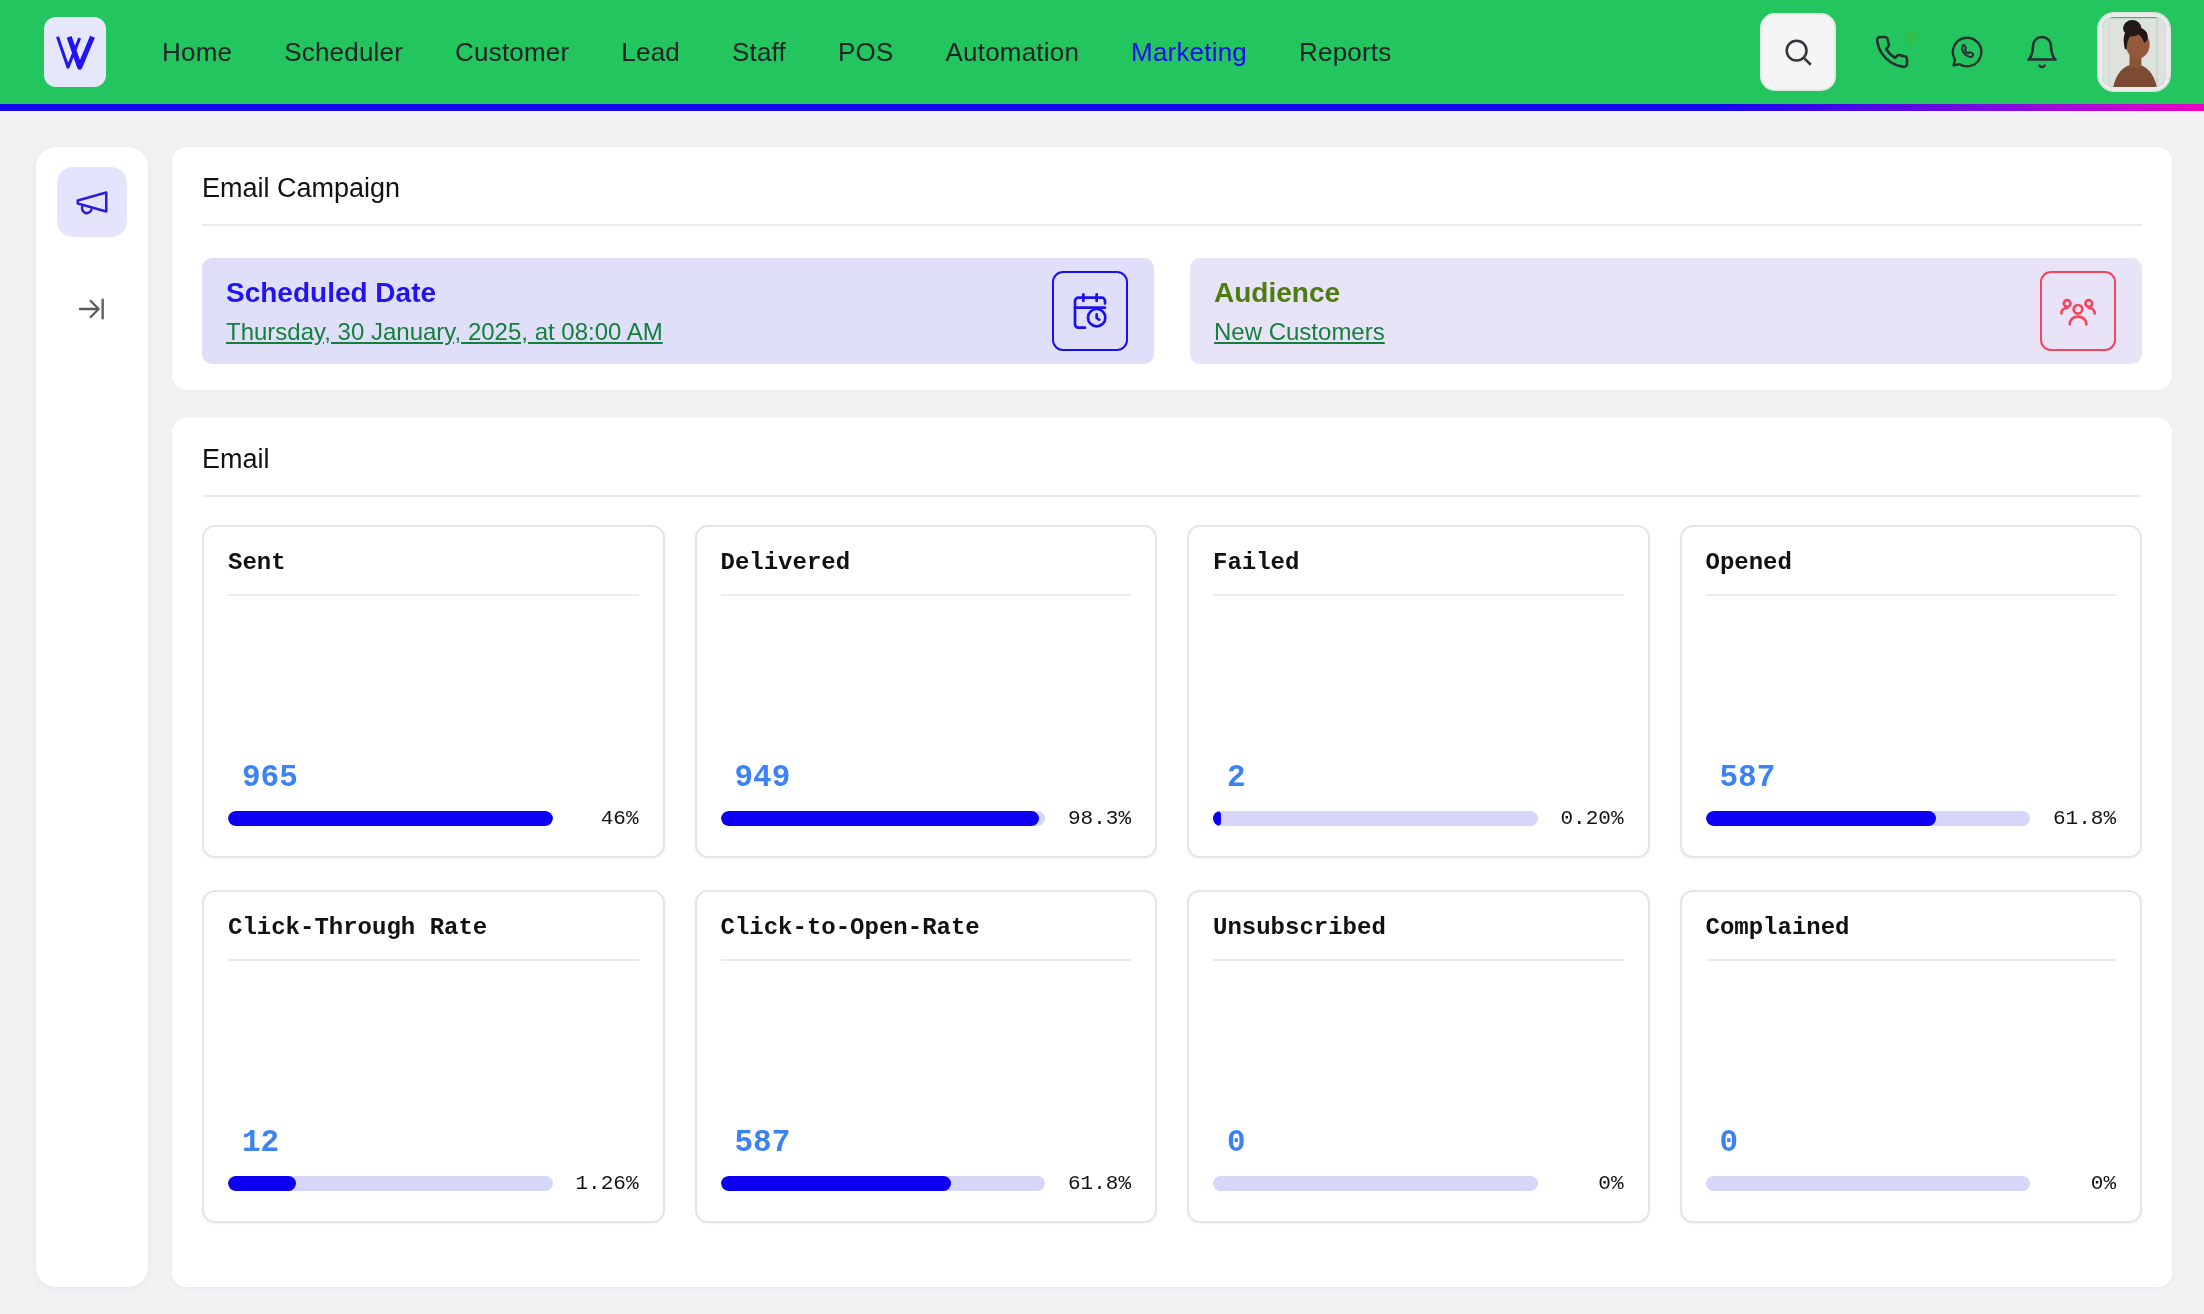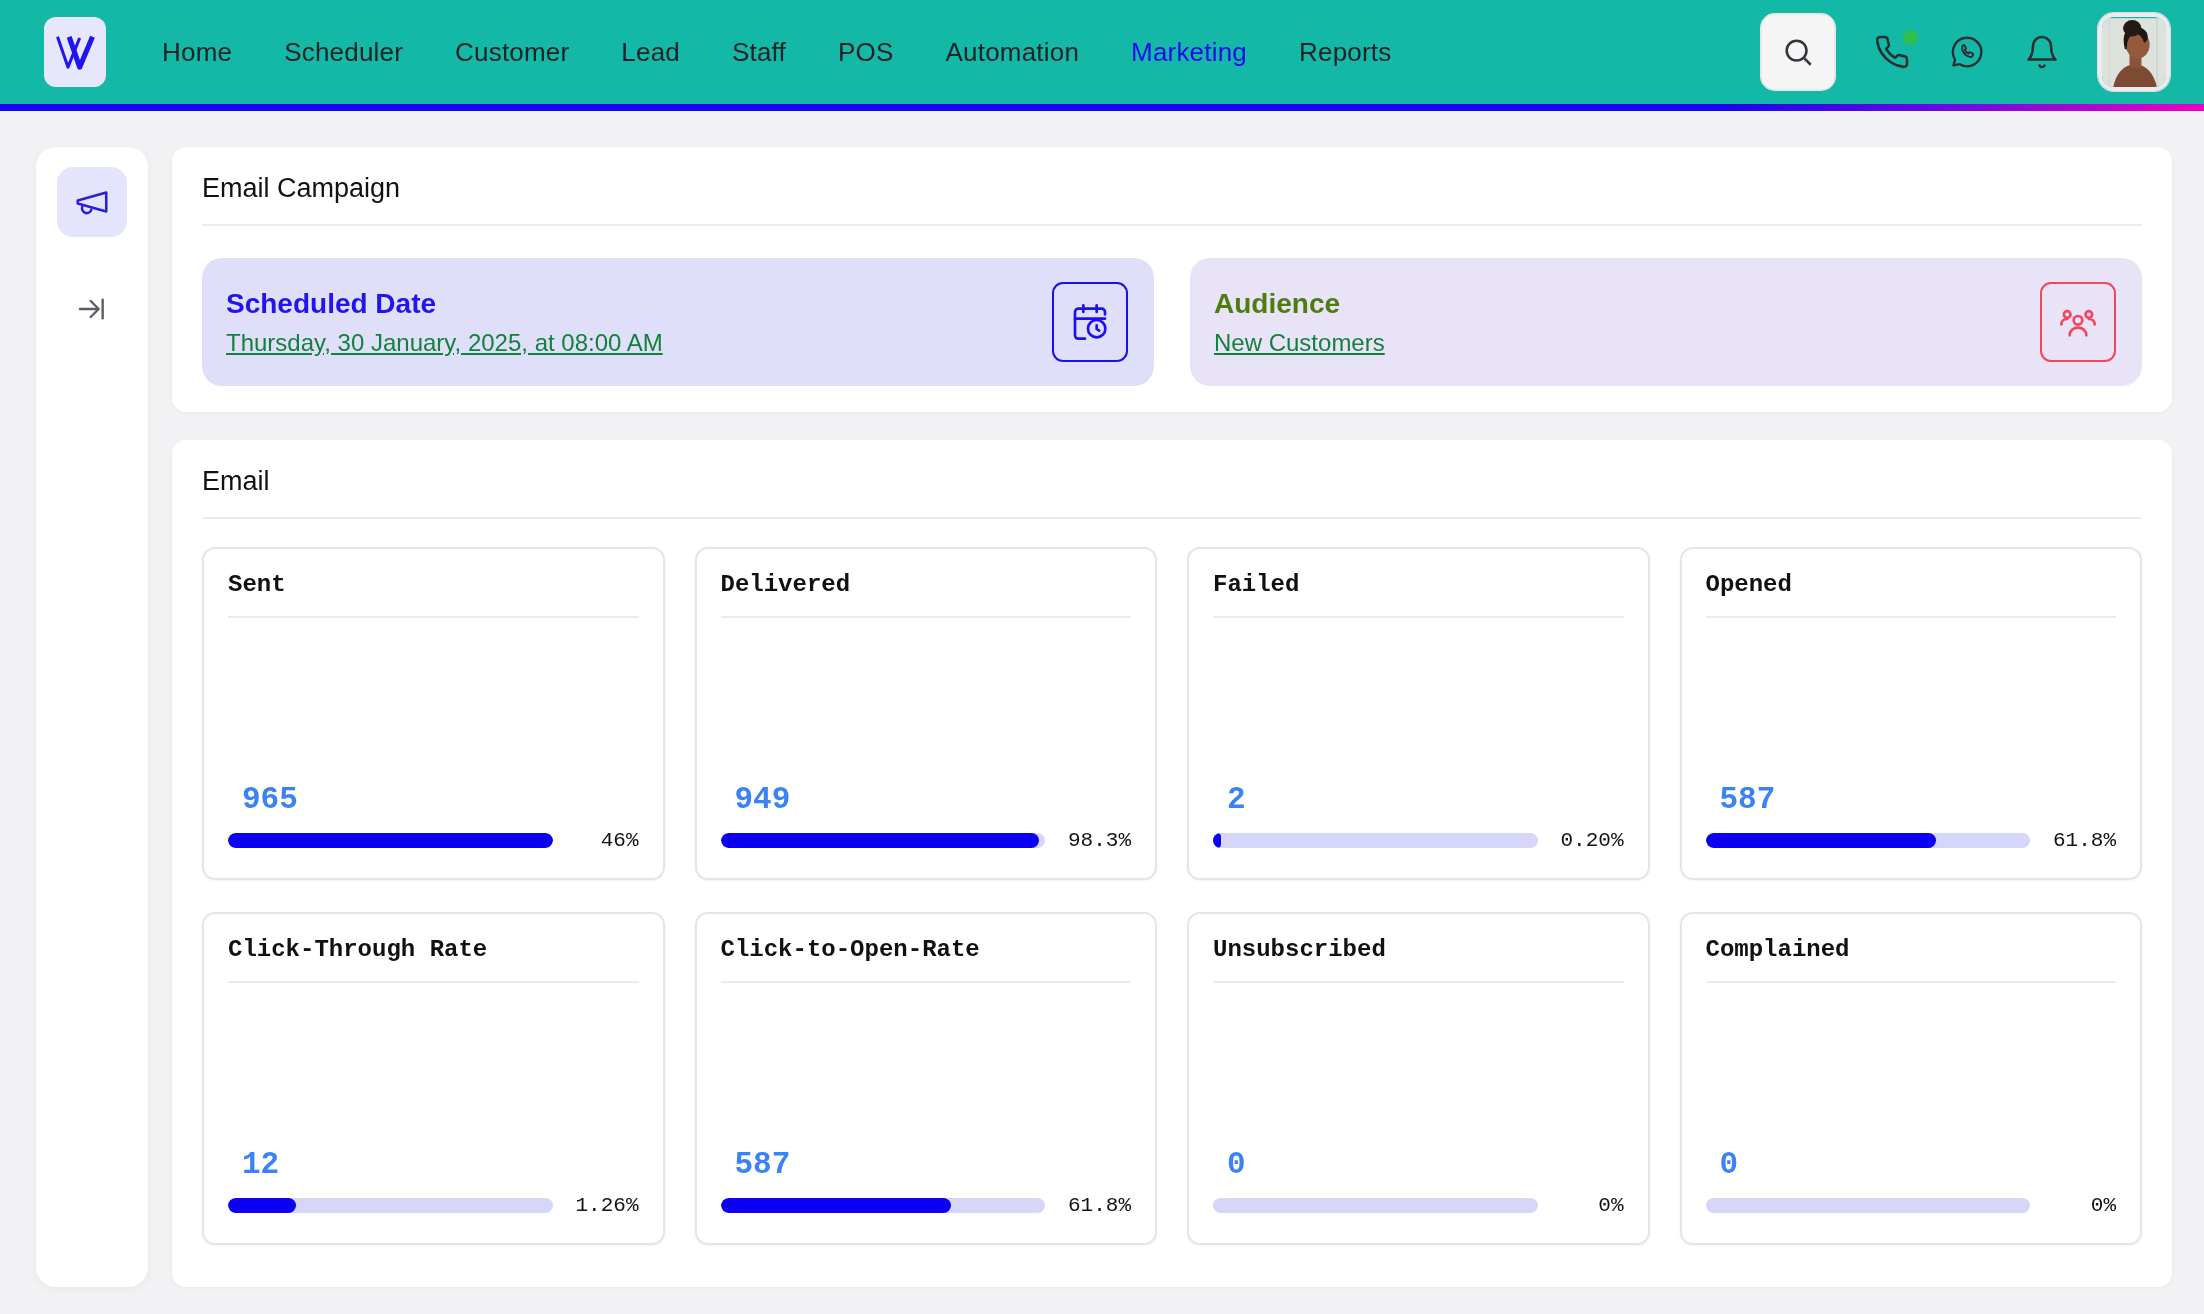--- a/index.html
+++ b/index.html
@@ -3,21 +3,21 @@
 <meta charset="utf-8">
 <style>
   * { margin:0; padding:0; box-sizing:border-box; }
   html,body { width:2204px; height:1314px; }
   body {
     font-family:"Liberation Sans","DejaVu Sans",sans-serif;
     background:#f2f2f4; color:#141414; overflow:hidden;
   }
 
   
-  .header { background:#14b8a6; height:104px; display:flex; align-items:center; padding:0 34px 0 44px; }
+  .header { background:#22c55e; height:104px; display:flex; align-items:center; padding:0 34px 0 44px; }
   .header-rule { height:7px; width:100%;
     background:linear-gradient(90deg,#1605ef 0%,#1605ef 78%,#7a0ae0 90%,#ec00c4 100%); }
   .logo-btn { width:62px; height:70px; border-radius:12px; background:#e7e7fc;
     display:flex; align-items:center; justify-content:center; flex:0 0 auto; }
   .nav { display:flex; align-items:center; gap:52px; margin-left:56px; }
   .nav-item { font-size:26px; color:#222326; cursor:pointer; letter-spacing:.2px; }
   .nav-item.active { color:#1c0cec; font-weight:400; }
   .header-actions { margin-left:auto; display:flex; align-items:center; gap:38px; }
   .search-btn { width:76px; height:78px; border-radius:15px; background:#f5f5f6;
     border:2px solid #e7e7e8; display:flex; align-items:center; justify-content:center; }
@@ -39,21 +39,21 @@
   .main { flex:1; display:flex; flex-direction:column; gap:28px; }
 
   .panel { background:#ffffff; border-radius:14px; box-shadow:0 1px 4px rgba(0,0,0,.04); }
   .panel-1 { padding:26px 30px 26px 30px; }
   .panel-2 { padding:26px 30px 28px 30px; flex:1; }
   .panel-title { font-size:27px; font-weight:500; color:#101113; }
   .panel-divider { border:none; border-top:2px solid #ebebed; margin:20px 0 0 0; }
 
   
   .info-row { display:flex; gap:36px; margin-top:32px; }
-  .info-card { flex:1; height:128px; border-radius:20px; display:flex;
+  .info-card { flex:1; height:106px; border-radius:10px; display:flex;
     align-items:center; padding:0 26px 0 24px;justify-content:center; }
   .info-card.blue { background:#dfdff9; }
   .info-card.purple { background:#e9e3f8; }
   .info-title { font-size:28px; font-weight:700; margin-bottom:9px; }
   .info-title.blue-t { color:#2114ee; }
   .info-title.red-t { color:#4d7c0f; }
   .info-sub { font-size:24px; color:#15803d;text-decoration:underline; }
   .info-icon-btn { margin-left:auto; width:76px; height:80px; border-radius:11px;
     display:flex; align-items:center; justify-content:center; background:transparent; }
   .info-icon-btn.blue-b { border:2.5px solid #1d10ef; color:#1d10ef; }

